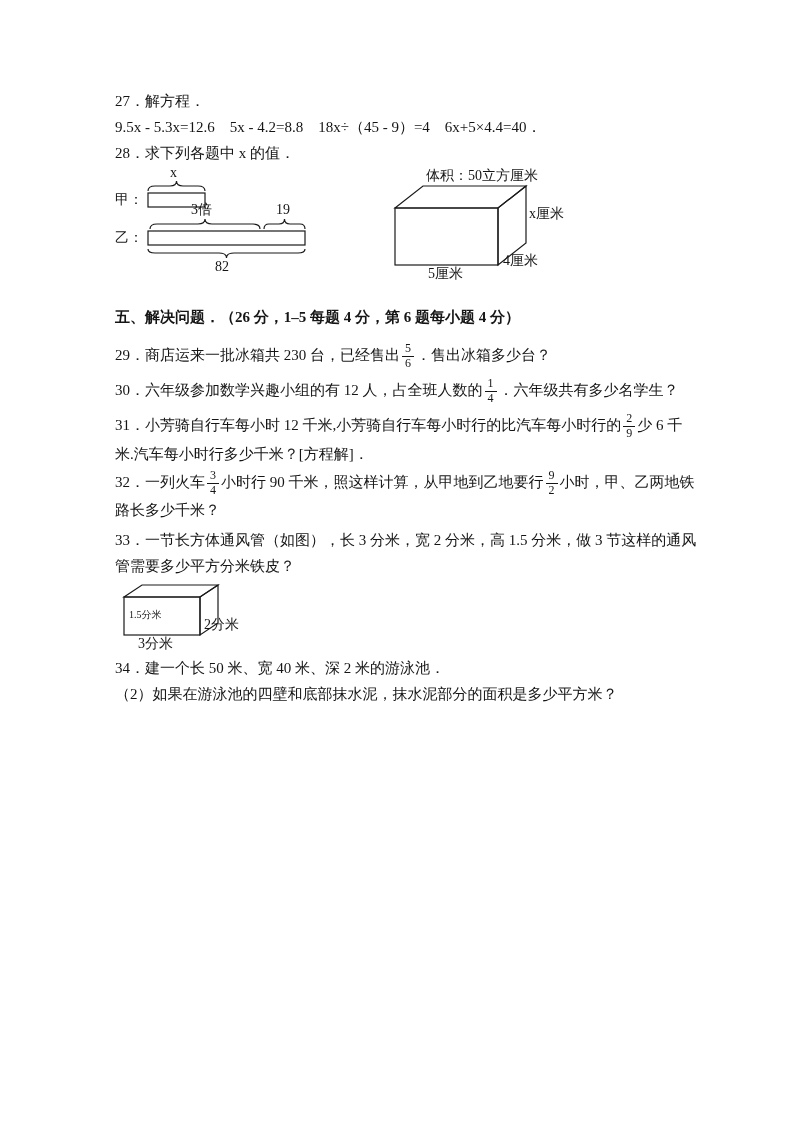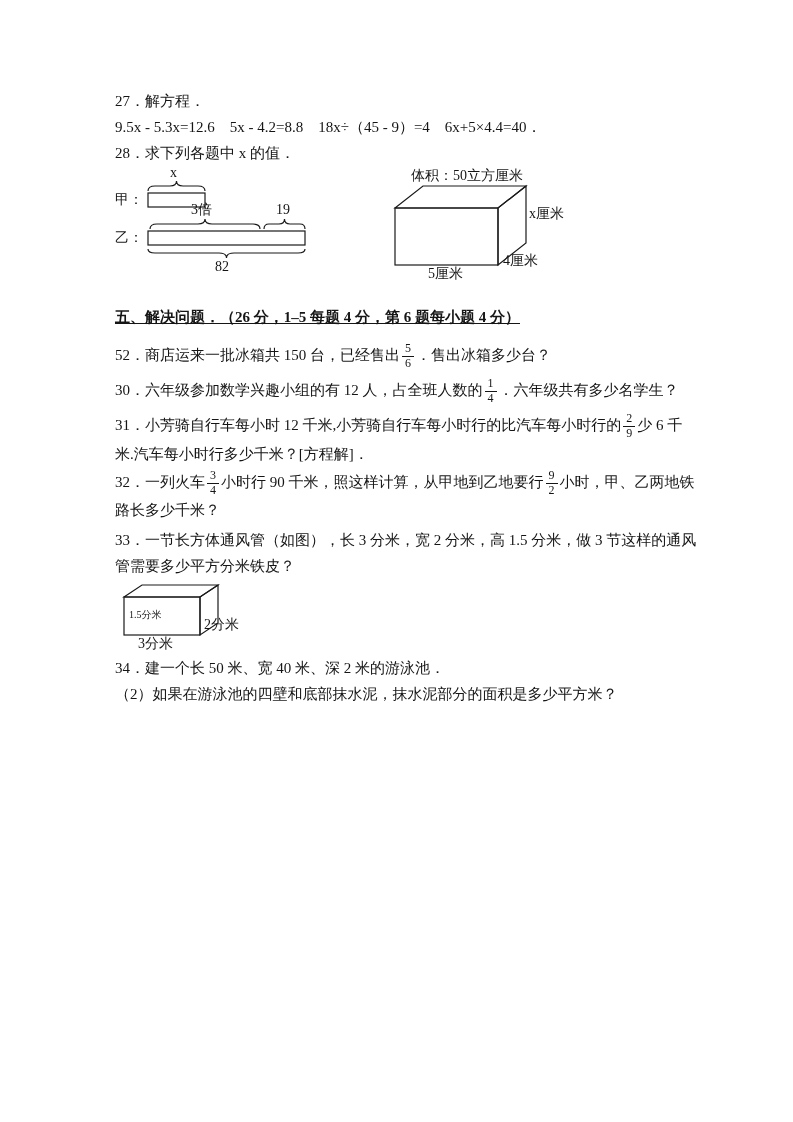--- a/index.html
+++ b/index.html
@@ -43,21 +43,21 @@
   .fig-cuboid{width:190px;height:115px;margin-left:75px;}
   .fig-duct{width:150px;height:70px;margin:4px 0 2px 5px;position:relative;}
   .fig svg,.fig-duct svg{position:absolute;left:0;top:0;}
   .ln{fill:none;stroke:#1a1a1a;stroke-width:1.2;}
   .fl{
     position:absolute;
     font-size:14px;
     line-height:18px;
     white-space:nowrap;
   }
-  .sec{margin-top:18px;text-decoration:underline;}
+  .sec{margin-top:18px;}
   .mt12{margin-top:12px;}
   .mt6{margin-top:6px;}
   .mt4{margin-top:4px;}
   .mt2{margin-top:2px;}
 </style>
 </head>
 <body>
 
 <div class="sheet">
 
@@ -84,31 +84,31 @@
       <span class="fl" style="left:0;top:61px">乙：</span>
       <span class="fl" style="left:100px;top:90px">82</span>
     </div>
 
     <div class="fig fig-cuboid">
       <svg width="190" height="115" viewBox="0 0 190 115">
         <rect class="ln" x="5" y="40" width="103" height="57"></rect>
         <polygon class="ln" points="5,40 33,18 136,18 108,40"></polygon>
         <polygon class="ln" points="108,40 136,18 136,75 108,97"></polygon>
       </svg>
-      <span class="fl" style="left:21px;top:-1px">体积：50立方厘米</span>
+      <span class="fl" style="left:36px;top:-1px">体积：50立方厘米</span>
       <span class="fl" style="left:139px;top:37px">x厘米</span>
       <span class="fl" style="left:113px;top:84px">4厘米</span>
       <span class="fl" style="left:38px;top:97px">5厘米</span>
     </div>
 
   </div>
 
   <p class="bold sec">五、解决问题．（26 分，1–5 每题 4 分，第 6 题每小题 4 分）</p>
 
-  <p class="mt12"><span>52．商店运来一批冰箱共 150 台，已经售出</span><span class="frac"><span class="num">5</span><span class="den">6</span></span><span>．售出冰箱多少台？</span></p>
+  <p class="mt12"><span>29．商店运来一批冰箱共 230 台，已经售出</span><span class="frac"><span class="num">5</span><span class="den">6</span></span><span>．售出冰箱多少台？</span></p>
 
   <p class="mt6"><span>30．六年级参加数学兴趣小组的有 12 人，占全班人数的</span><span class="frac"><span class="num">1</span><span class="den">4</span></span><span>．六年级共有多少名学生？</span></p>
 
   <p class="mt6"><span>31．小芳骑自行车每小时 12 千米,小芳骑自行车每小时行的比汽车每小时行的</span><span class="frac"><span class="num">2</span><span class="den">9</span></span><span>少 6 千米.汽车每小时行多少千米？[方程解]．</span></p>
 
   <p class="mt2"><span>32．一列火车</span><span class="frac"><span class="num">3</span><span class="den">4</span></span><span>小时行 90 千米，照这样计算，从甲地到乙地要行</span><span class="frac"><span class="num">9</span><span class="den">2</span></span><span>小时，甲、乙两地铁路长多少千米？</span></p>
 
   <p class="mt4">33．一节长方体通风管（如图），长 3 分米，宽 2 分米，高 1.5 分米，做 3 节这样的通风管需要多少平方分米铁皮？</p>
 
   <div class="fig-duct">

